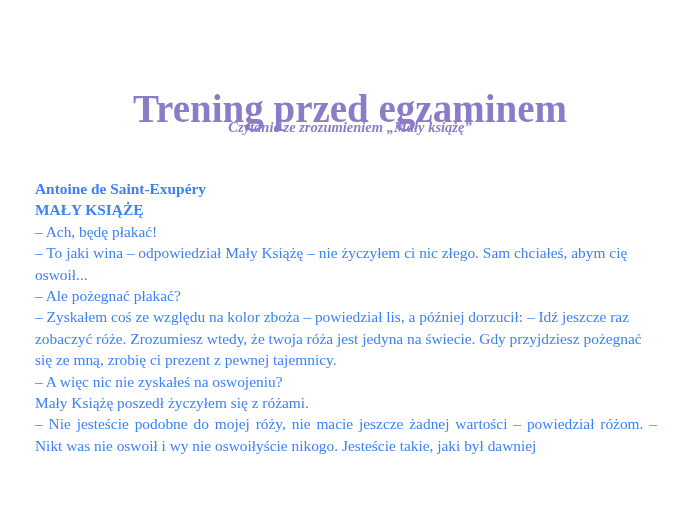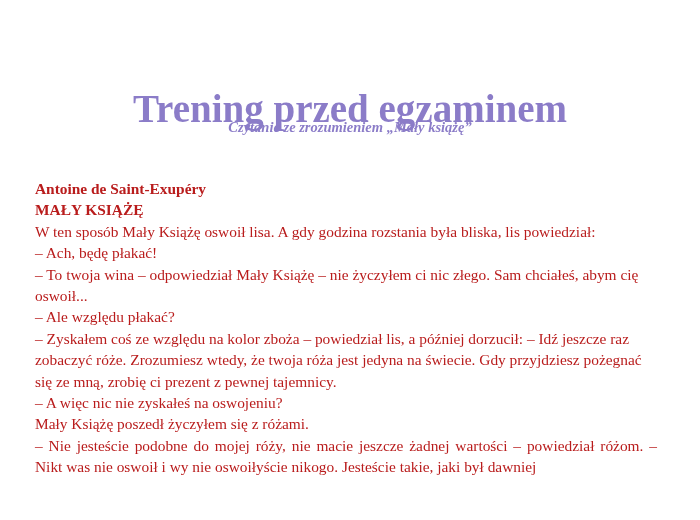--- a/index.html
+++ b/index.html
@@ -56,21 +56,21 @@
 
   
   .doc-body {
     position: absolute;
     top: 178px;
     left: 35px;
     width: 622px;
     font-family: "Liberation Serif", "DejaVu Serif", serif;
     font-size: 15.4px;
     line-height: 21.4px;
-    color: #b91c1c;
+    color: #3b82f6;
   }
 
   .byline,
   .work-title {
     font-weight: bold;
     white-space: nowrap;
   }
 
   .para {
     margin: 0;
@@ -94,28 +94,27 @@
   <h1 class="doc-title">Trening przed egzaminem</h1>
 
   <div class="doc-subtitle">Czytanie ze zrozumieniem „Mały książę”</div>
 
   <div class="doc-body">
 
     <div class="byline">Antoine de Saint-Exupéry</div>
 
     <div class="work-title">MAŁY KSIĄŻĘ</div>
 
-    <p class="para">W ten sposób Mały Książę oswoił lisa. A gdy godzina rozstania była bliska, lis powiedział:</p>
 
     <p class="para line">– Ach, będę płakać!</p>
 
-    <p class="para">– To twoja wina – odpowiedział Mały Książę – nie życzyłem ci nic złego. Sam chciałeś, abym cię oswoił...</p>
+    <p class="para">– To jaki wina – odpowiedział Mały Książę – nie życzyłem ci nic złego. Sam chciałeś, abym cię oswoił...</p>
 
 
-    <p class="para line">– Ale względu płakać?</p>
+    <p class="para line">– Ale pożegnać płakać?</p>
 
 
     <p class="para">– Zyskałem coś ze względu na kolor zboża – powiedział lis, a później dorzucił: – Idź jeszcze raz zobaczyć róże. Zrozumiesz wtedy, że twoja róża jest jedyna na świecie. Gdy przyjdziesz pożegnać się ze mną, zrobię ci prezent z pewnej tajemnicy.</p>
 
     <p class="para line">– A więc nic nie zyskałeś na oswojeniu?</p>
 
     <p class="para line">Mały Książę poszedł życzyłem się z różami.</p>
 
     <p class="para para-justify">– Nie jesteście podobne do mojej róży, nie macie jeszcze żadnej wartości – powiedział różom. – Nikt was nie oswoił i wy nie oswoiłyście nikogo. Jesteście takie, jaki był dawniej</p>
 

